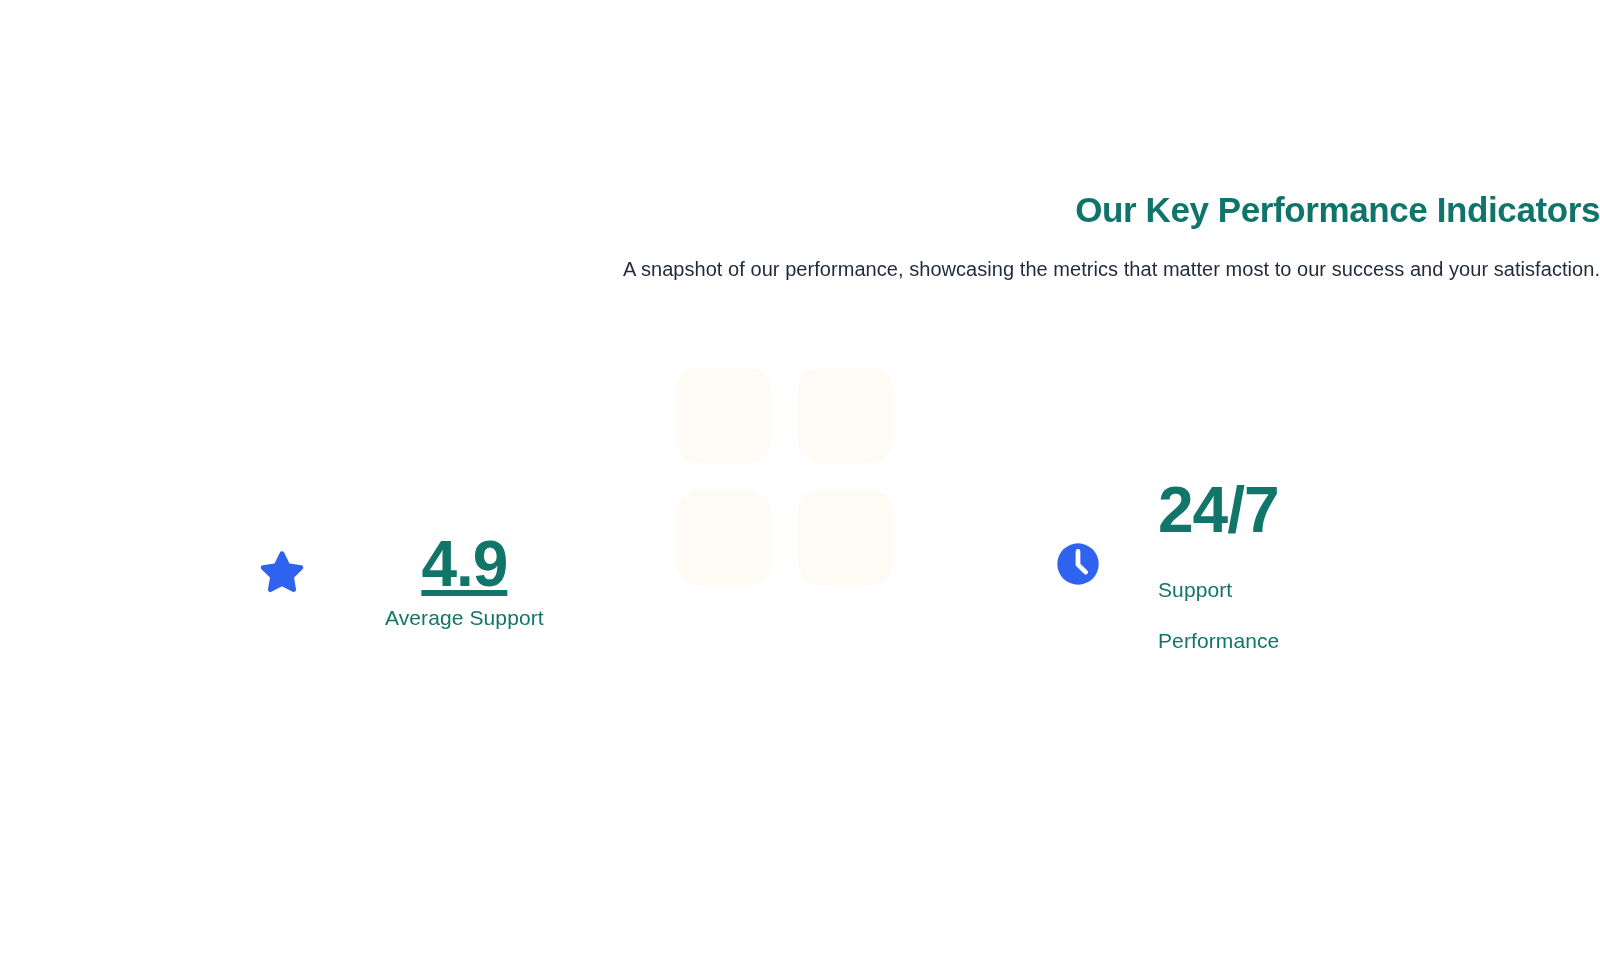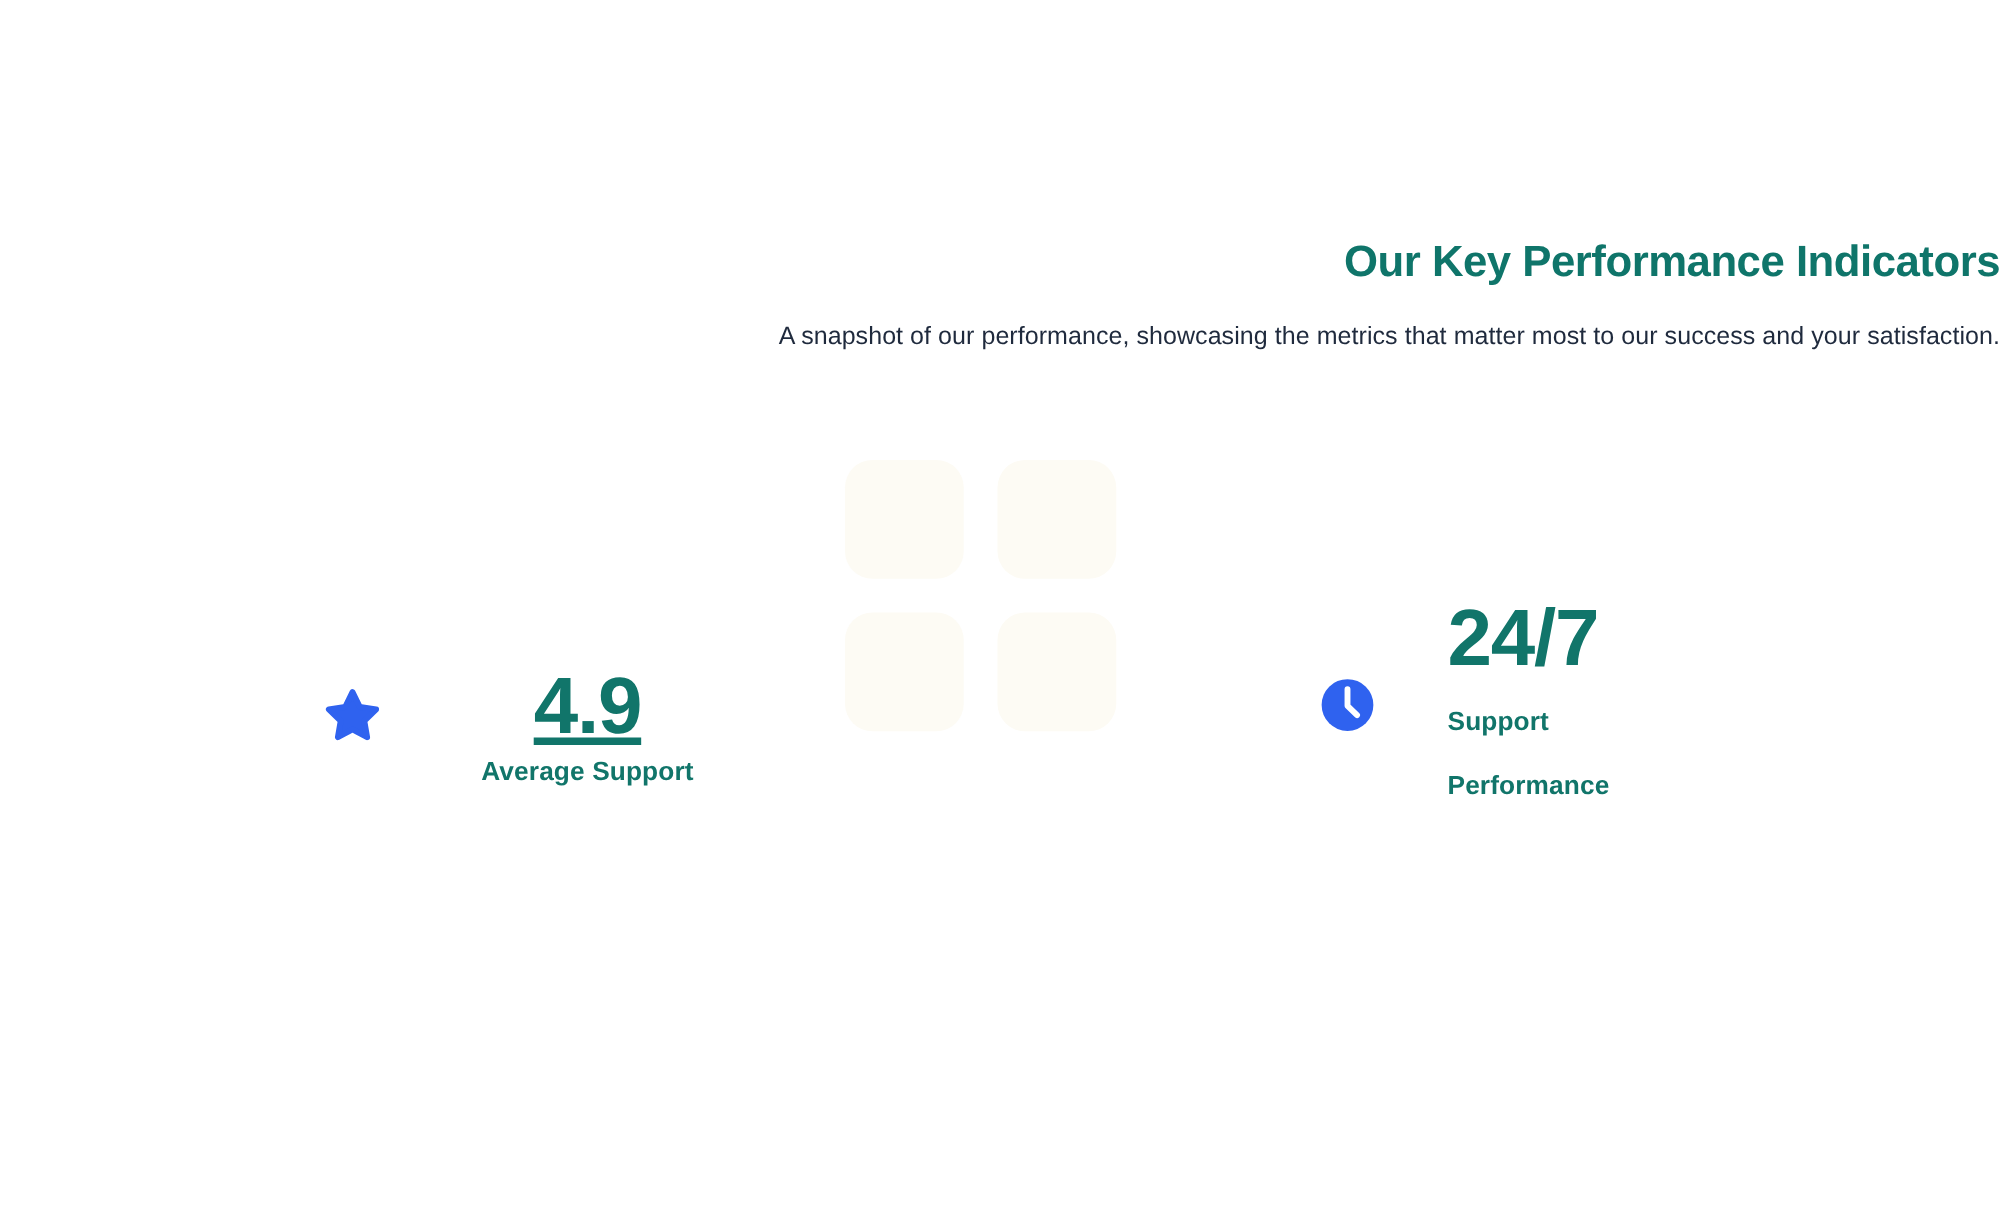--- a/index.html
+++ b/index.html
@@ -62,21 +62,21 @@
   .stat-value {
     font-size: 64px;
     font-weight: 700;
     color: #11756a;
     line-height: 1.0;
     letter-spacing: -1px;
     white-space: nowrap;
   }
   .stat-label {
     font-size: 21px;
-    font-weight: 700;
+    font-weight: 400;
     color: #11756a;
     letter-spacing: 0.1px;
     white-space: nowrap;
   }
 
   
   #stat-rating { left: 255px; top: 532px; }
   #stat-rating .stat-icon { margin-right: 76px; margin-top: 14px; }
   #stat-rating .stat-body { align-items:center; }
   #stat-rating .stat-value { margin-bottom: 10px; text-decoration: underline; }
@@ -84,21 +84,21 @@
   
   #stat-success { left: 664px; top: 532px; }
   #stat-success .stat-icon { margin-right: 50px; margin-top: 14px; }
   #stat-success .stat-body { align-items:center; }
   #stat-success .stat-value { margin-bottom: 14px; }
 
   
   #stat-support { left: 1051px; top: 478px; }
   #stat-support .stat-icon { margin-right: 53px; margin-top: 59px; }
   #stat-support .stat-body { align-items:flex-start; }
-  #stat-support .stat-value { margin-bottom: 10px; }
+  #stat-support .stat-value { margin-bottom: 22px; }
   #stat-support .stat-label { line-height: 51px; }
 </style>
 </head>
 <body>
 
 <div class="page">
 
   <div class="header">
     <h1 class="kpi-title">Our Key Performance Indicators</h1>
     <p class="kpi-subtitle">A snapshot of our performance, showcasing the metrics that matter most to our success and your satisfaction.</p>

